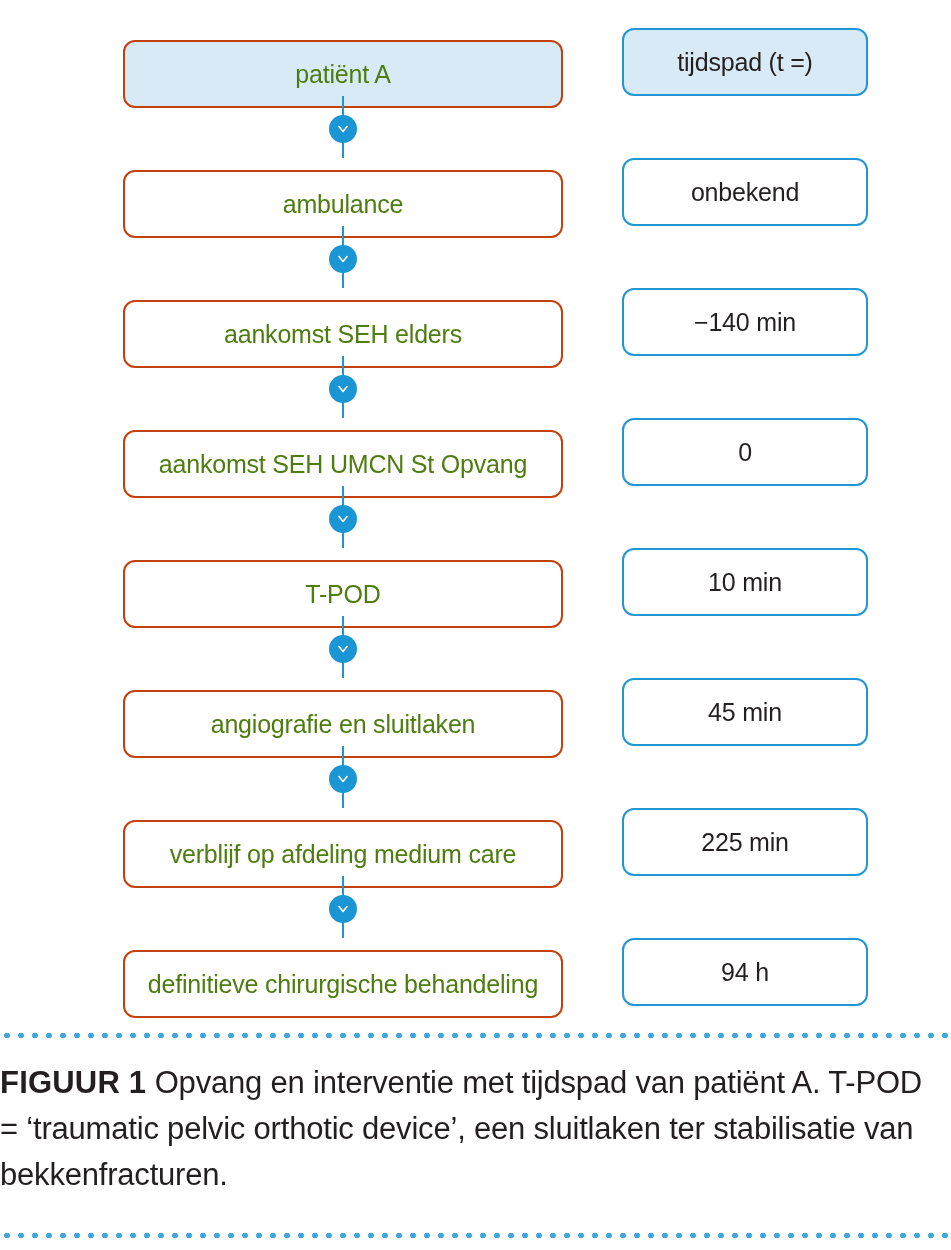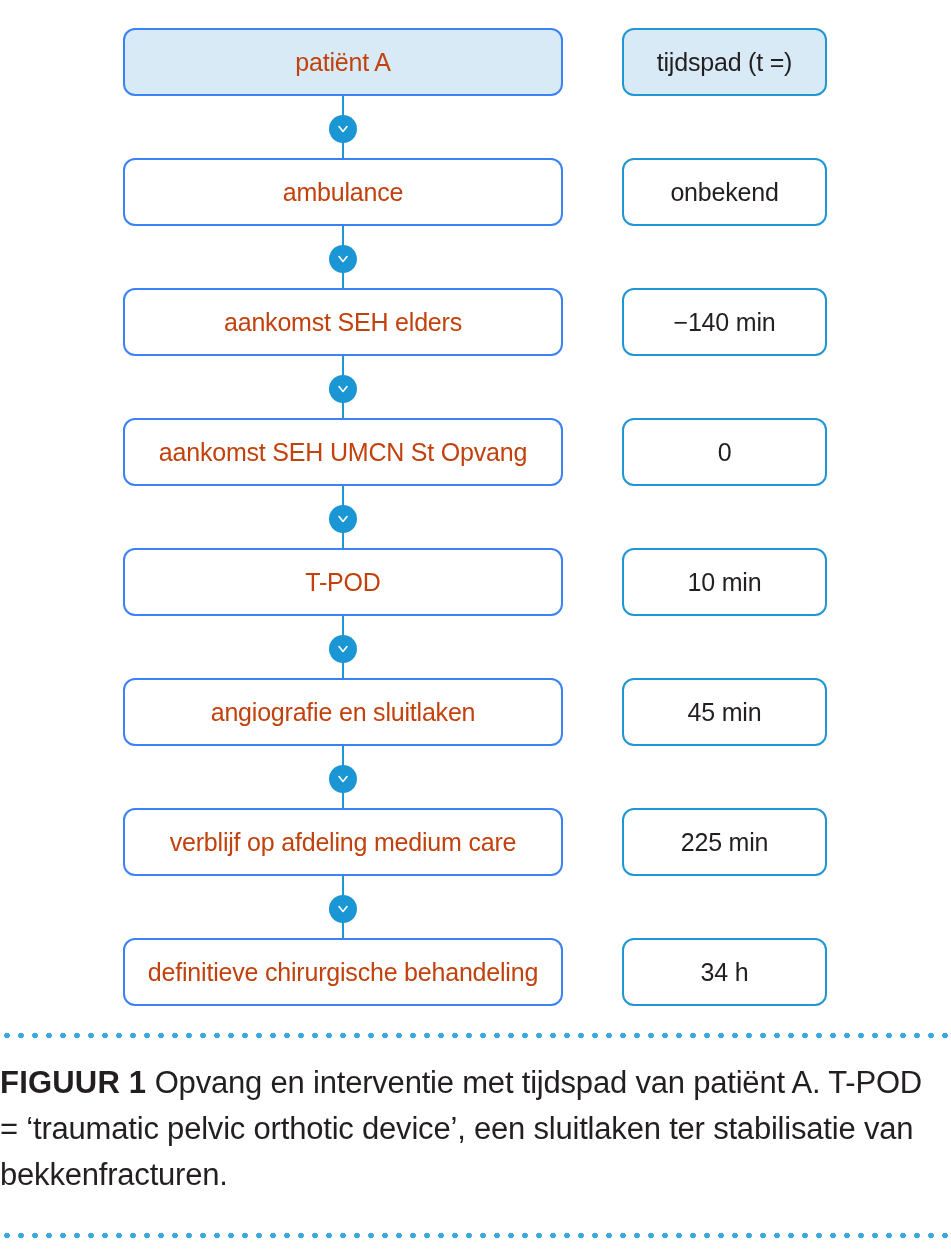--- a/index.html
+++ b/index.html
@@ -33,44 +33,44 @@
   .row {
     position: relative;
     height: 130px;
   }
   .row:last-child { height: 78px; }
 
   
   .box {
     position: absolute;
     left: 123px;
-    top: 0;
+    top: 12px;
     width: 440px;
     height: 68px;
     box-sizing: border-box;
-    border: 2px solid #3b82f6;
+    border: 2px solid #c2410c;
     border-radius: 12px;
     background: #ffffff;
     display: flex;
     align-items: center;
     justify-content: center;
     font-size: 25px;
     letter-spacing: -0.2px;
-    color: #c2410c;
+    color: #4d7c0f;
   }
   .box.head {
     background: #d8eaf6;
   }
 
   
   .tbox {
     position: absolute;
     left: 622px;
     top: 0;
-    width: 205px;
+    width: 246px;
     height: 68px;
     box-sizing: border-box;
     border: 2px solid #2196d4;
     border-radius: 12px;
     background: #ffffff;
     display: flex;
     align-items: center;
     justify-content: center;
     font-size: 25px;
     letter-spacing: -0.2px;
@@ -225,21 +225,21 @@
           <div class="line"></div>
           <div class="node">
             <svg width="16" height="16" viewBox="0 0 16 16">
               <path d="M4 5.5 L8 10.5 L12 5.5" fill="none" stroke="#ffffff" stroke-width="1.6" stroke-linecap="round" stroke-linejoin="round"></path>
             </svg>
           </div>
         </div>
       </div>
       <div class="row">
         <div class="box">definitieve chirurgische behandeling</div>
-        <div class="tbox">34 h</div>
+        <div class="tbox">94 h</div>
       </div>
     </div>
 </div>
 
 <div class="divider top"></div>
 <div class="divider bottom"></div>
 
 <div class="caption">
   <span class="figlabel">FIGUUR 1</span>
   <span>Opvang en interventie met tijdspad van patiënt A. T-POD = ‘traumatic pelvic orthotic device’, een sluitlaken ter stabilisatie van bekkenfracturen.</span>

